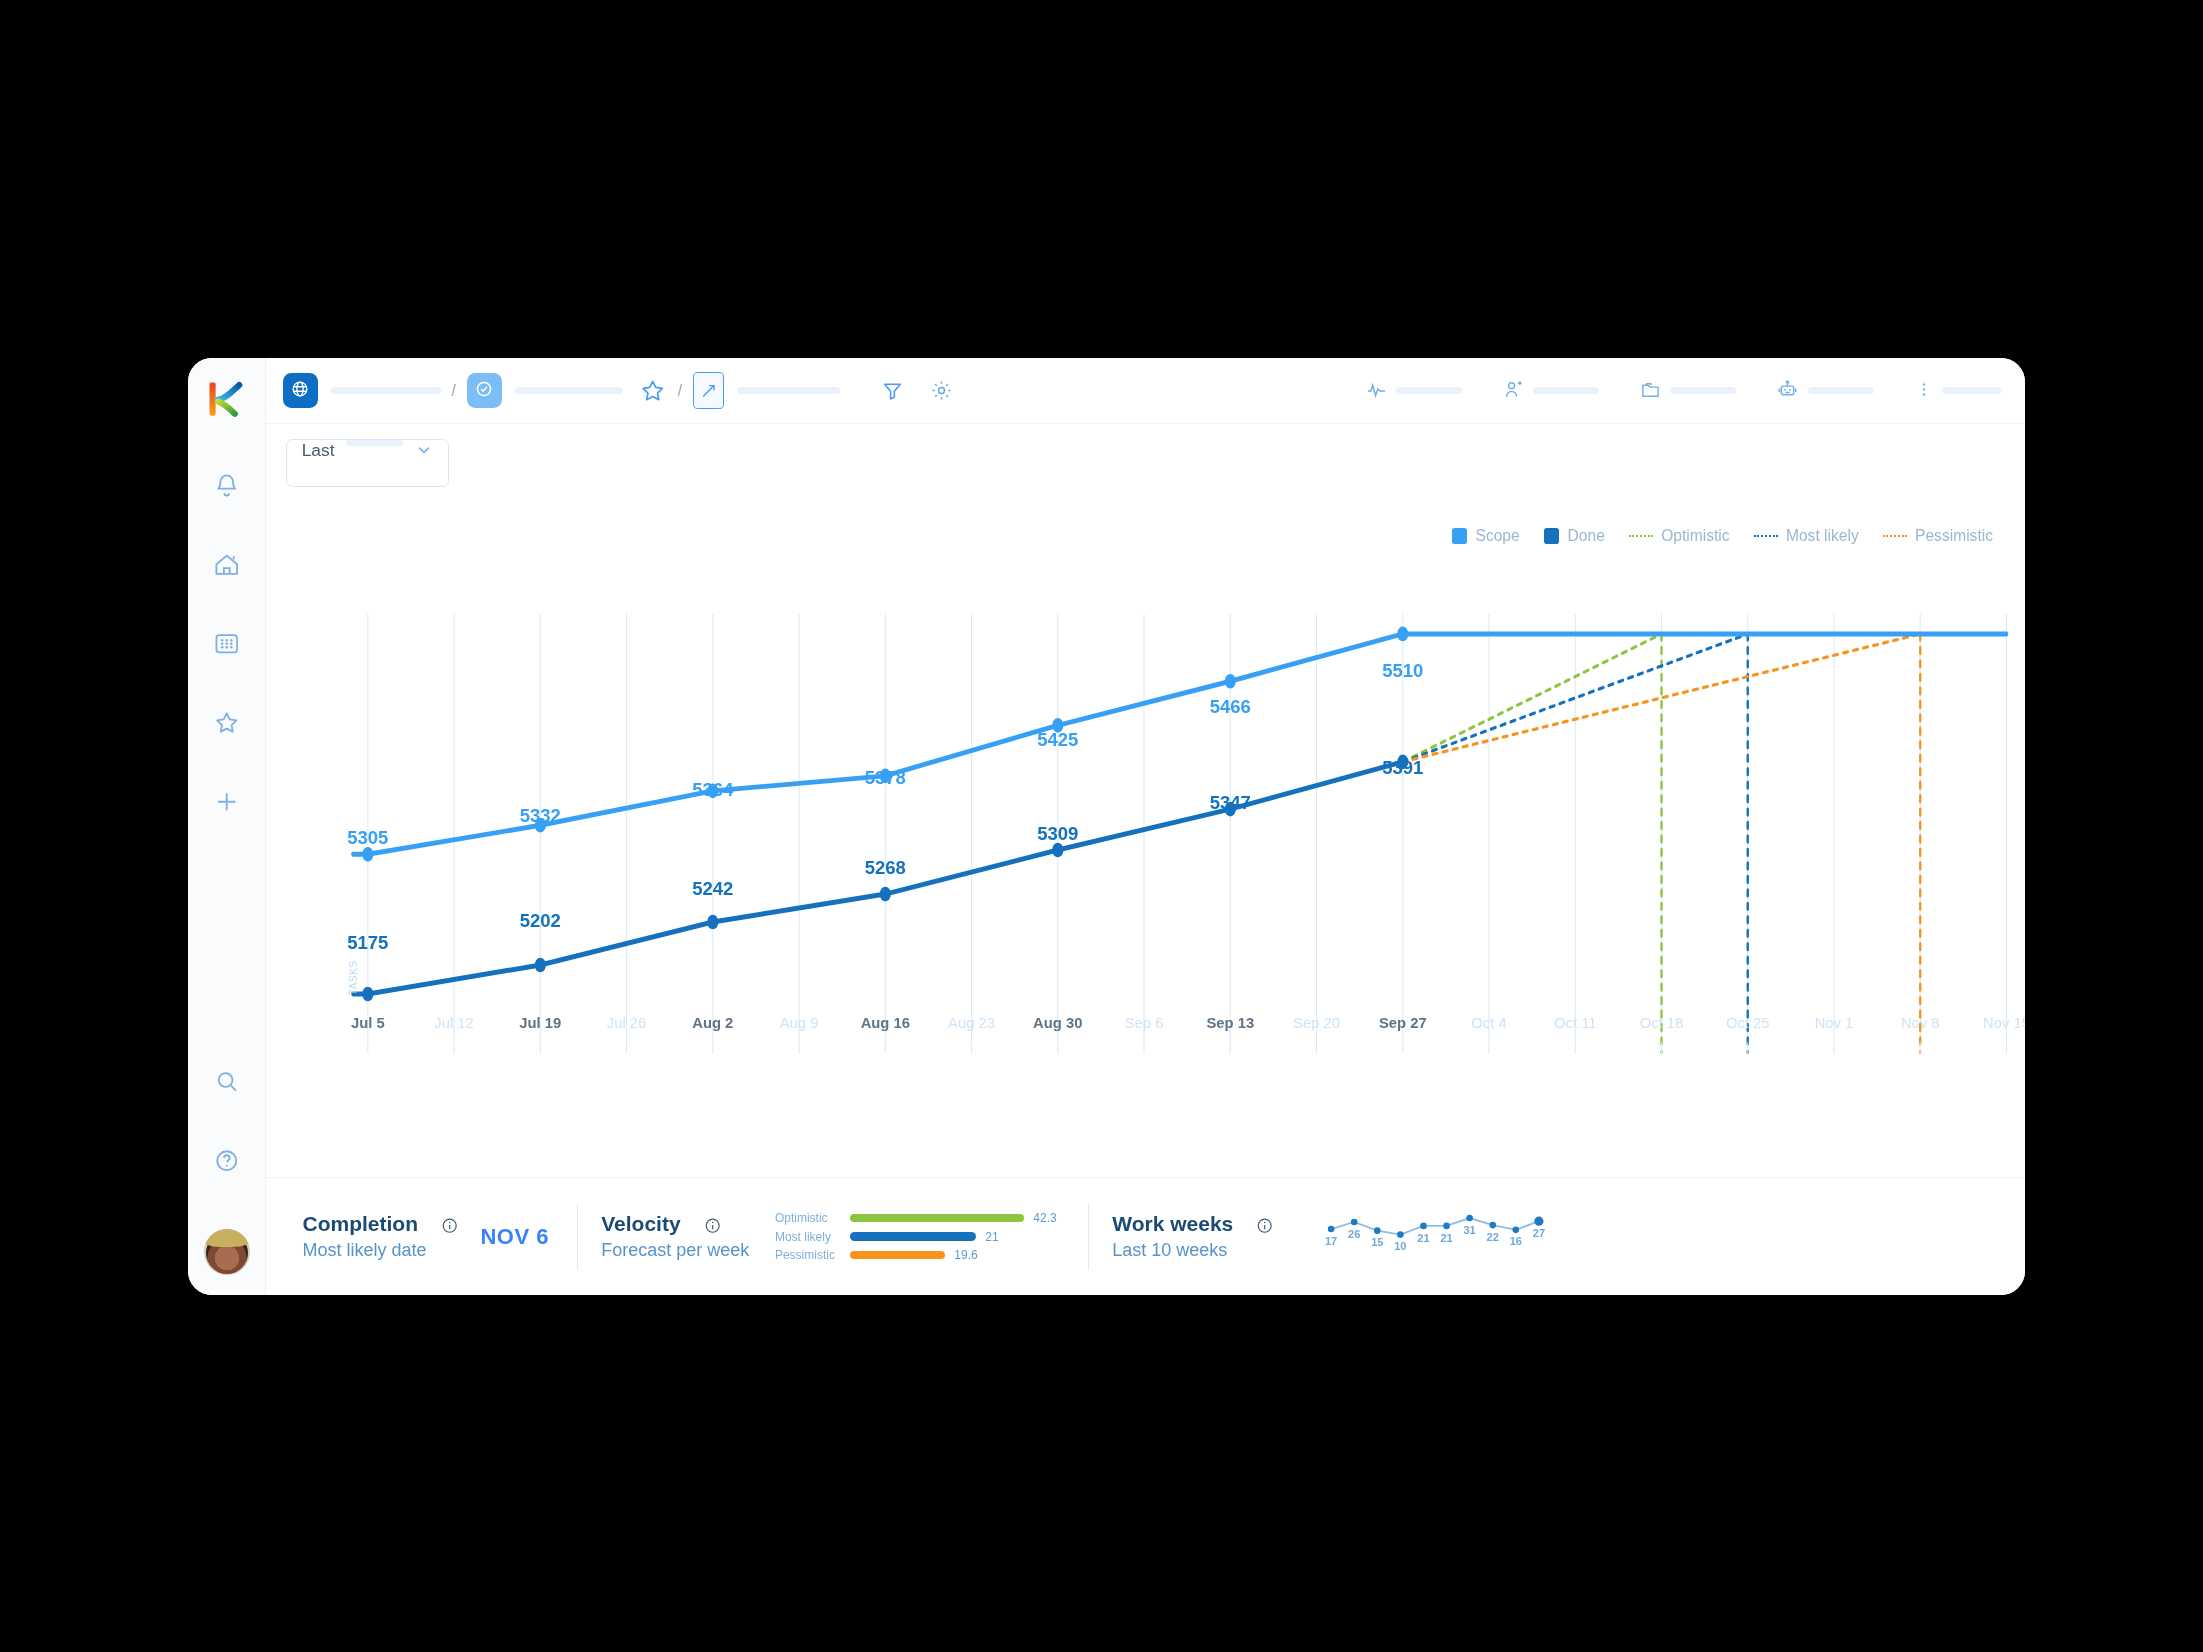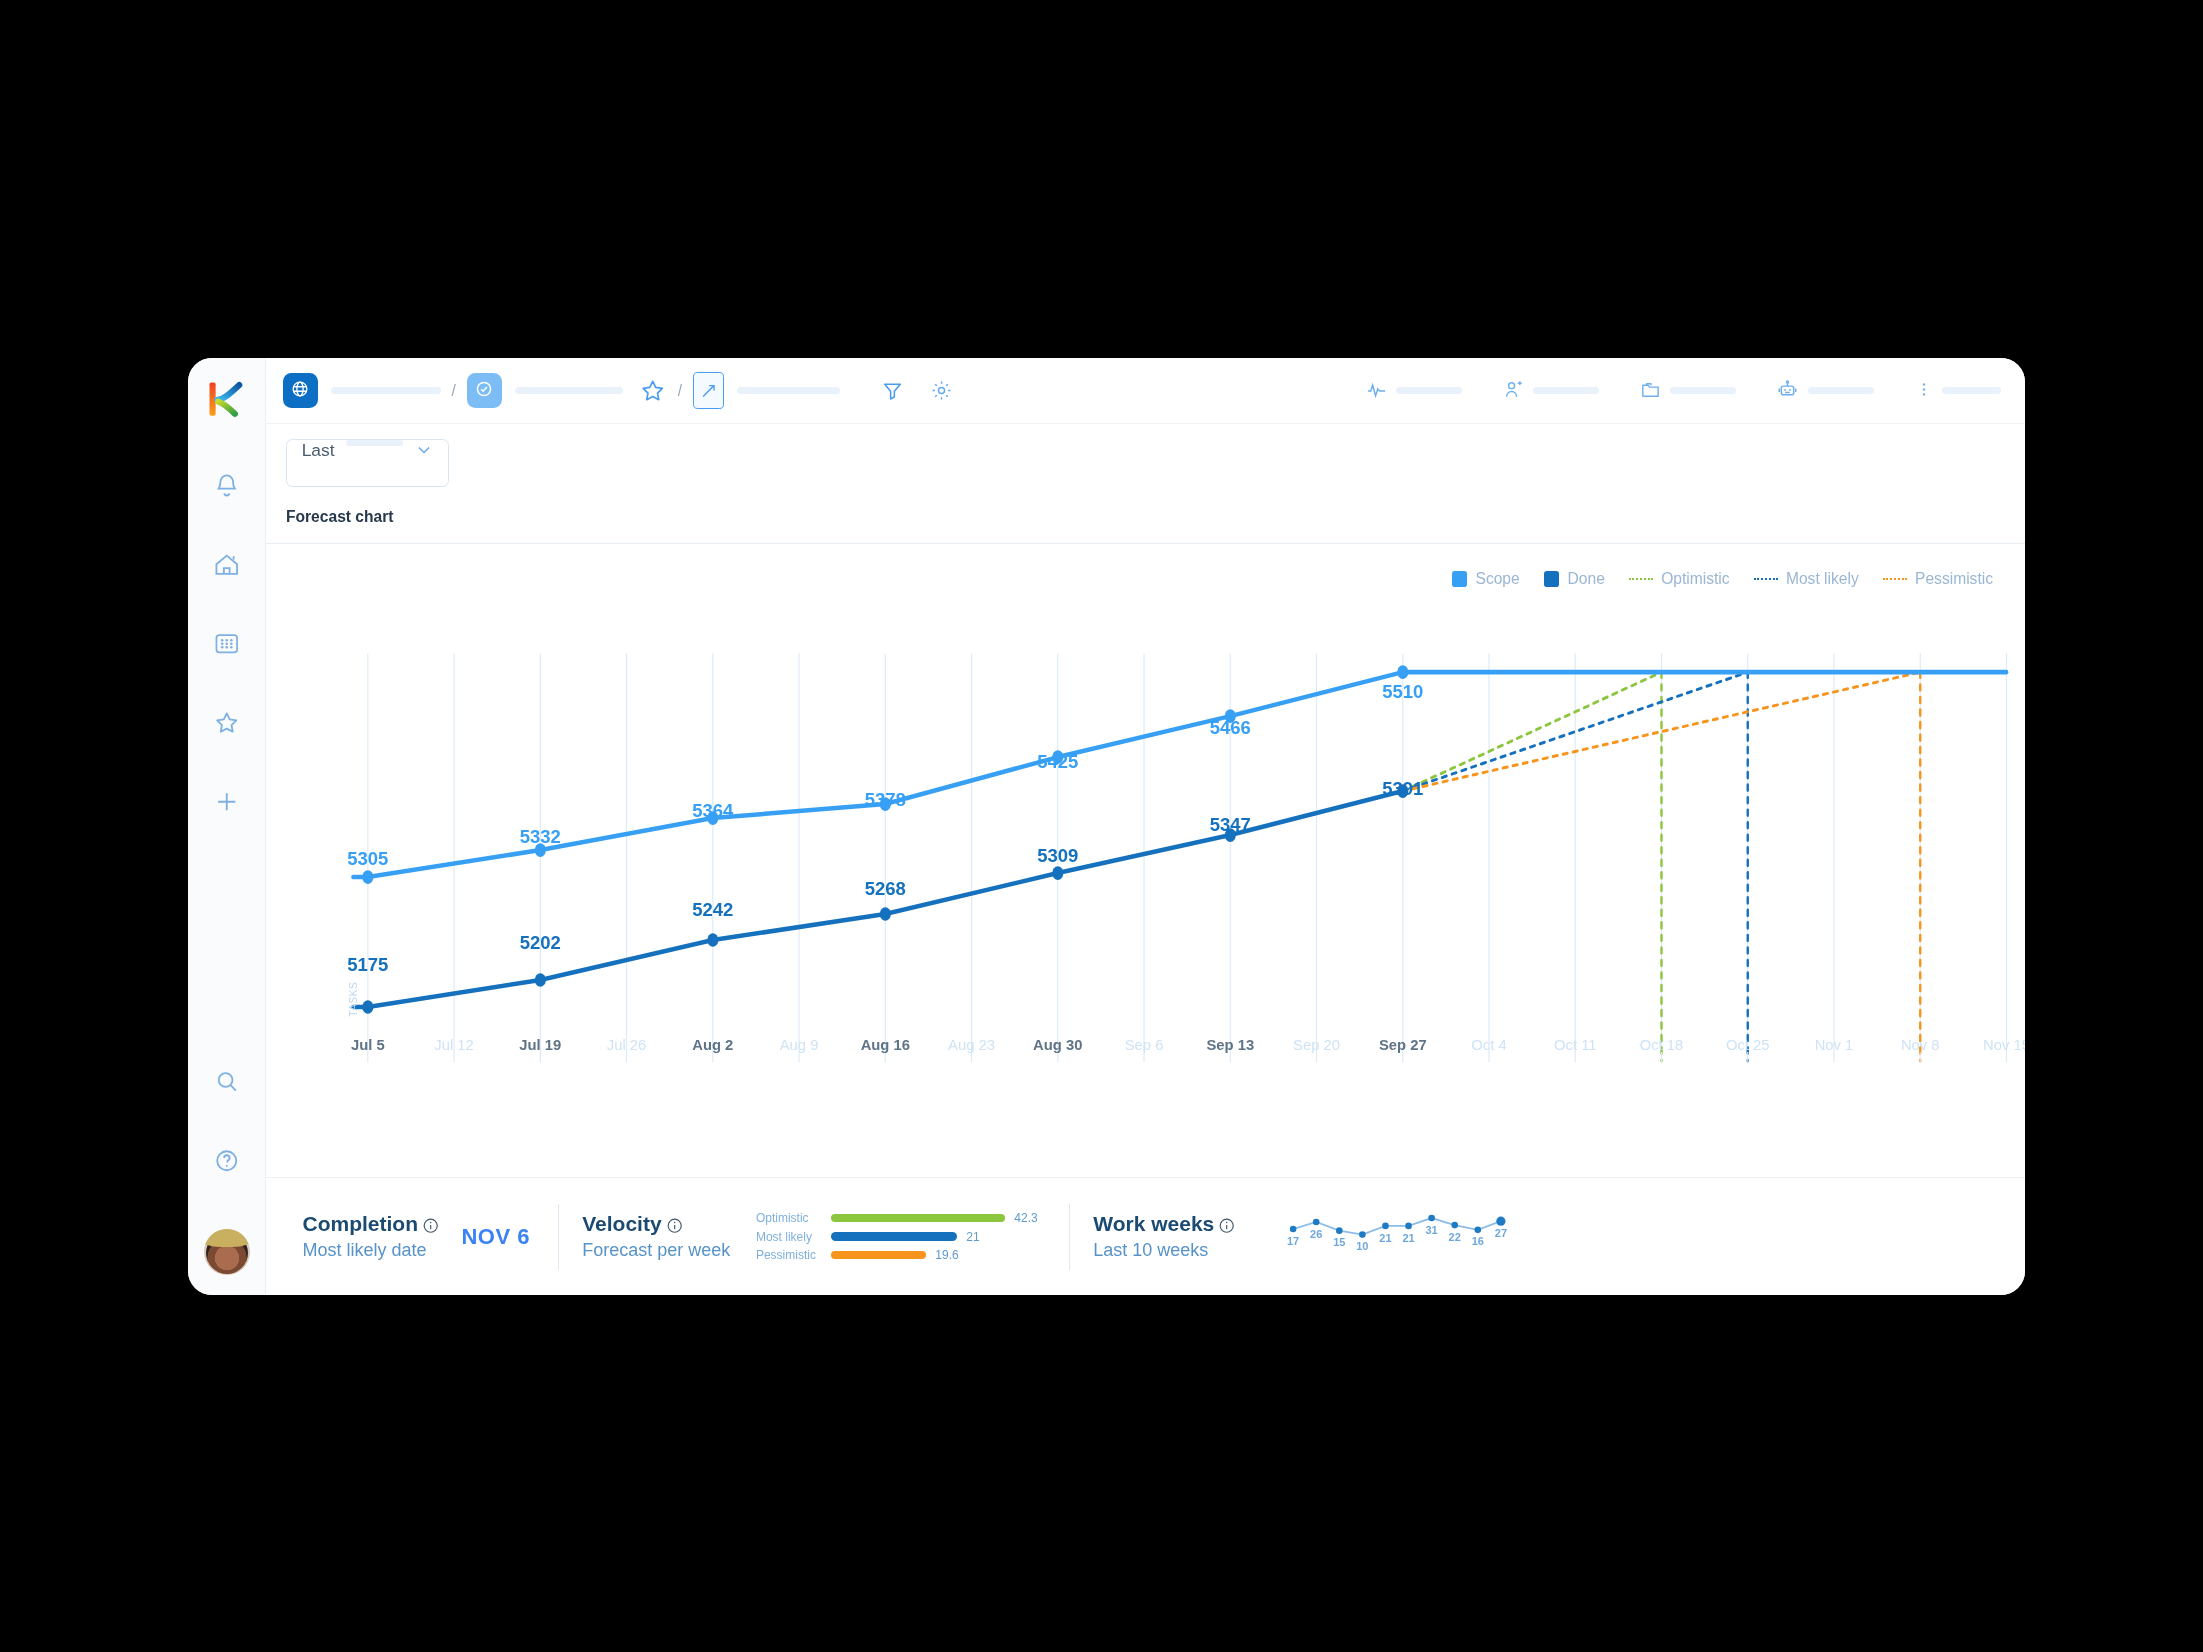--- a/index.html
+++ b/index.html
@@ -120,21 +120,21 @@
   .stats {
     height: 118px; flex: 0 0 118px;
     display:flex; align-items:center;
     border-top: 0.9px solid #eef1f5;
     padding: 0 16.5px;
   }
   .stat { display:flex; align-items:center; height: 84px; }
   .stat .labels { padding: 0 22px 0 20px; }
   .stat .t1 {
     font-size: 21px; font-weight: bold; color:#1b4a73;
-    display:flex; align-items:center; gap:4px; line-height:1.15;
+    display:flex; align-items:center; gap:23px; line-height:1.15;
   }
   .stat .t2 { font-size: 18px; color:#5793c9; margin-top: 3.7px; }
   .infoi { width:17.4px; height:17.4px; }
   .divider { width:0.9px; height:66px; background:#e2e8ef; margin: 0 3.7px; }
   .bigval { font-size: 22px; font-weight: bold; color:#3b82f6; letter-spacing:0.5px; padding-right: 24px;}
 
   .velo { display:flex; flex-direction:column; gap: 4.6px; padding-left: 3.7px; }
   .velo .row { display:flex; align-items:center; gap: 9.2px; font-size:12px; color:#7fb0dc; }
   .velo .rname { width: 66px; text-align:left; }
   .velo .bar { height: 8.3px; border-radius: 4.6px; }
@@ -374,21 +374,20 @@
           <span class="lbl">Last</span>
           <span class="skel"></span>
           <span>
             <svg width="20" height="20" viewBox="0 0 24 24" fill="none" stroke="#6ba9e8" stroke-width="1.8" stroke-linecap="round">
               <path d="M6.5 9.5 12 15l5.5-5.5"></path>
             </svg>
           </span>
         </div>
       </div>
 
-      <div class="section-title">Forecast chart</div>
 
       <div class="chartcard">
         <div class="legend" id="legend">
             <div class="item">
               <span class="sw" style="background: rgb(55, 160, 244);"></span>
               <span>Scope</span>
             </div>
             <div class="item">
               <span class="sw" style="background: rgb(21, 113, 189);"></span>
               <span>Done</span>

